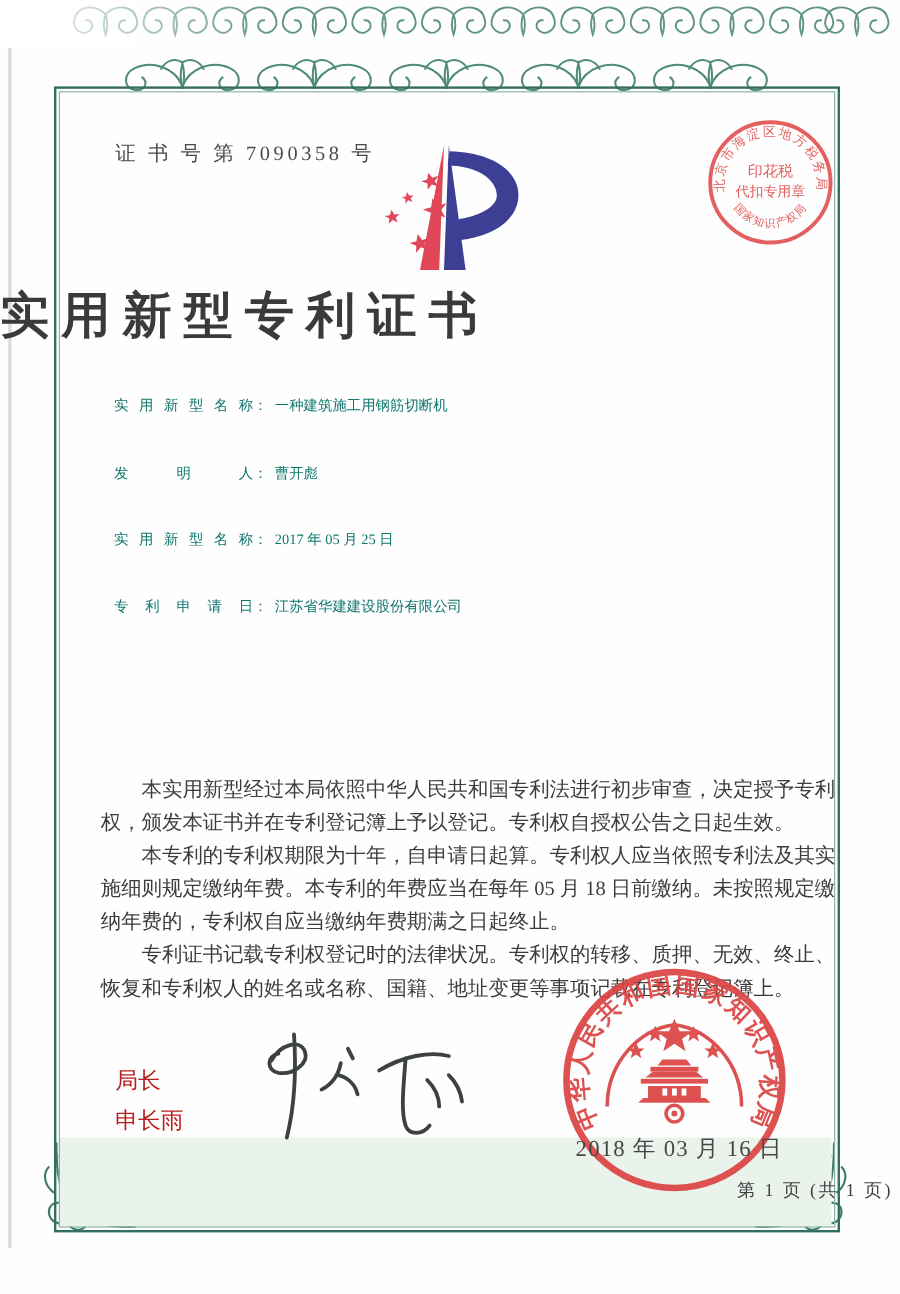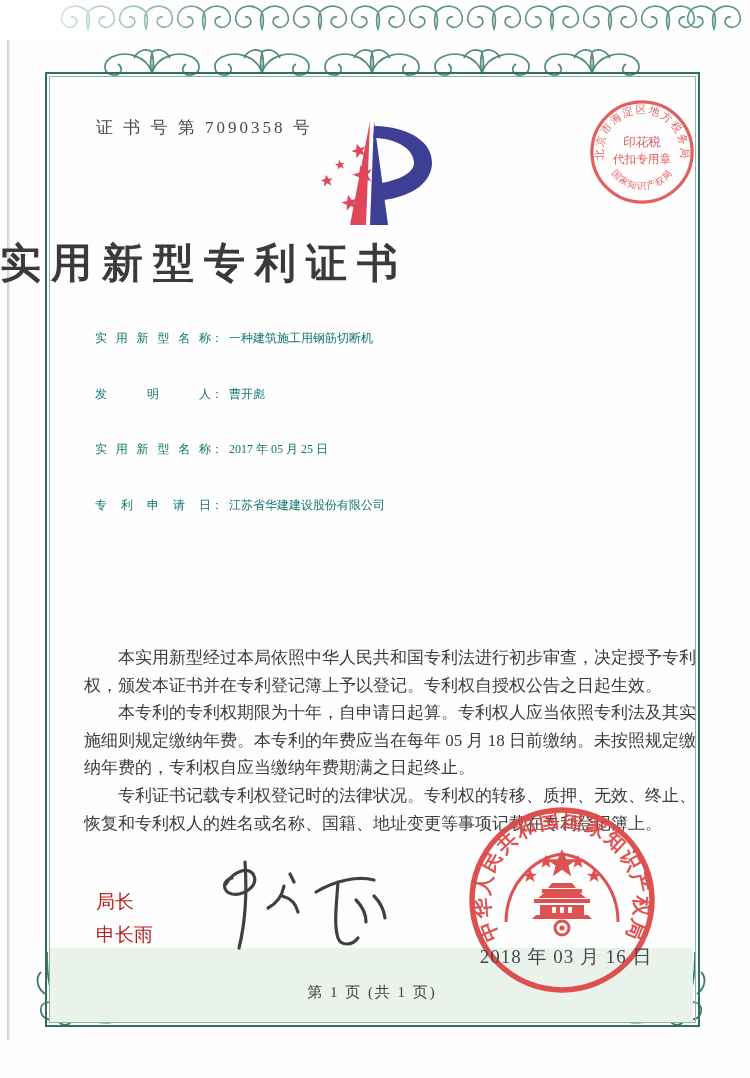--- a/index.html
+++ b/index.html
@@ -24,21 +24,21 @@
   .fcolon{display:inline-block;margin-right:6px;}
   .paras{position:absolute;left:84px;top:644px;width:612px;font-size:17px;
          line-height:27.6px;text-align:justify;color:#3c3c3c;}
   .paras p{margin:0;text-indent:2em;}
   .signer{position:absolute;left:96px;top:885px;font-size:19px;color:#b91c1c;line-height:33px;}
   .sig-svg{position:absolute;left:198px;top:852px;}
   .stamp-tax{position:absolute;left:577px;top:87px;opacity:.93;}
   .stamp-office{position:absolute;left:462px;top:800px;opacity:.92;}
   .issue-date{position:absolute;left:448px;top:944px;width:236px;text-align:center;
               font-size:19px;letter-spacing:1px;color:#474747;z-index:5;}
-  .footer{position:absolute;left:0;top:983px;width:744px;text-align:center;
+  .footer{position:absolute;left:0;top:983px;width:744px;text-align:right;
           font-size:15px;letter-spacing:2px;color:#3f3f3f;z-index:5;}
   .z2{z-index:2;} .z3{z-index:3;} .z4{z-index:4;}
 </style>
 </head>
 <body>
 
 <div class="page">
 
   <div class="page-edge"></div>
 

